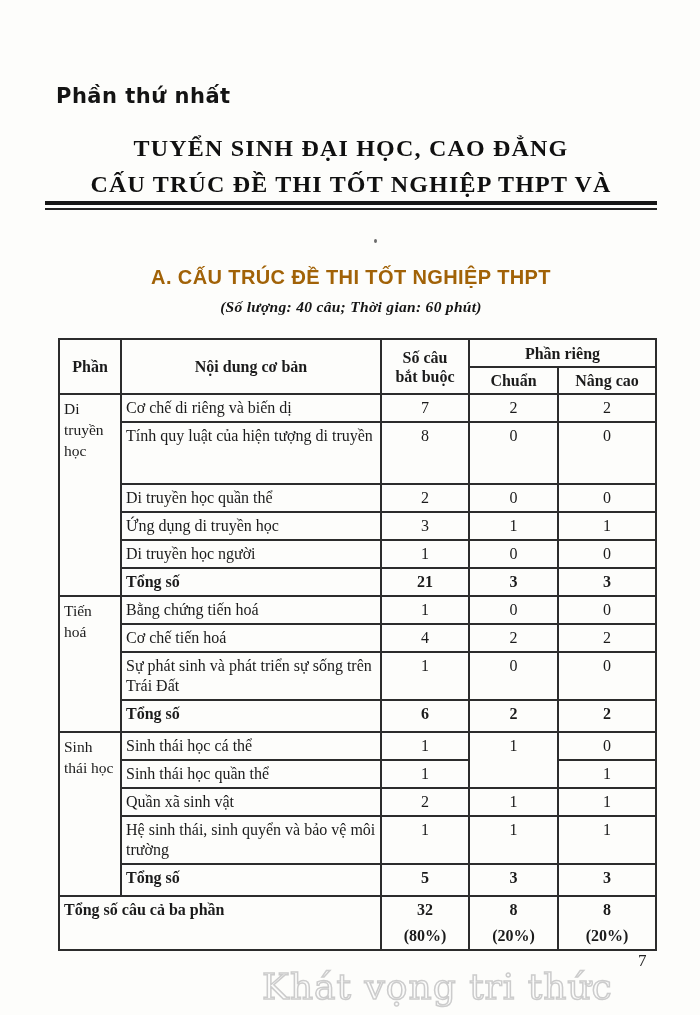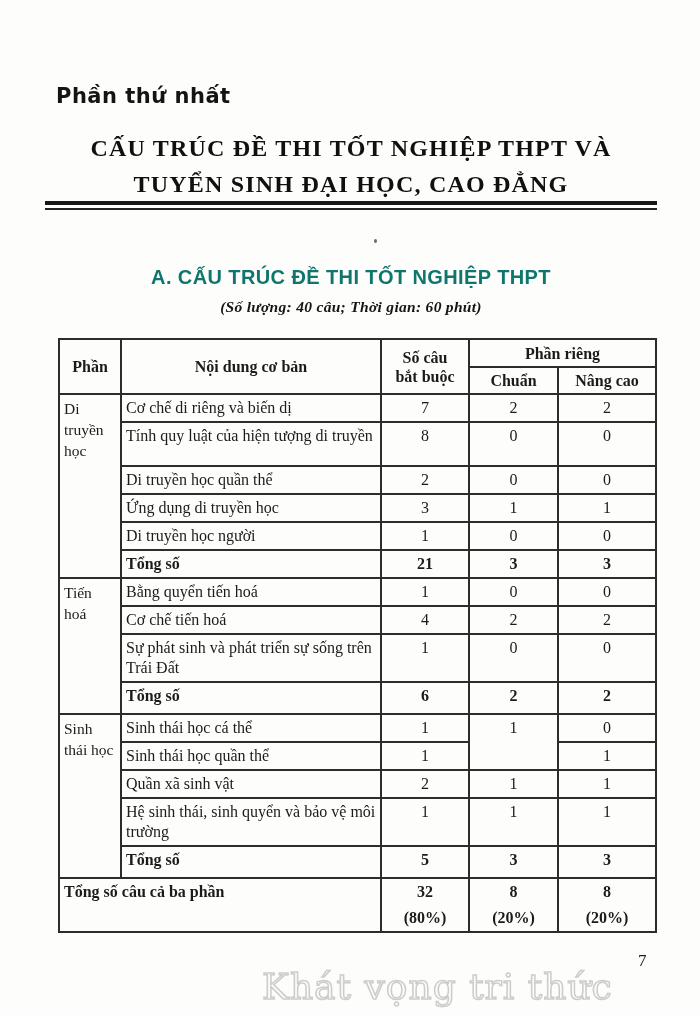--- a/index.html
+++ b/index.html
@@ -12,56 +12,56 @@
 
   .main-title{position:absolute;left:45px;right:43px;top:130px;text-align:center;
               font:bold 24px/36px "Liberation Serif",serif;color:#101010;letter-spacing:1.2px;}
 
   .rule1{position:absolute;left:45px;top:201px;width:612px;height:4px;background:#161616;}
   .rule2{position:absolute;left:45px;top:208px;width:612px;height:2px;background:#222;}
 
   .speck{position:absolute;left:374px;top:239px;width:3px;height:4px;background:#6b6b6b;border-radius:50%;}
 
   .section-title{position:absolute;left:45px;right:43px;top:266px;text-align:center;
-                 font:bold 20px "Liberation Sans","DejaVu Sans",sans-serif;color:#0f766e;letter-spacing:.4px;}
+                 font:bold 20px "Liberation Sans","DejaVu Sans",sans-serif;color:#a16207;letter-spacing:.4px;}
   .section-subtitle{position:absolute;left:45px;right:43px;top:298px;text-align:center;
                     font:bold italic 15.5px "Liberation Serif",serif;color:#151515;letter-spacing:.3px;}
 
   .table-wrap{position:absolute;left:58px;top:338px;z-index:1;}
   table.exam{border-collapse:collapse;table-layout:fixed;width:597px;
              font:16px/20px "Liberation Serif","DejaVu Serif",serif;color:#1b1b1b;}
   table.exam th,table.exam td{border:2px solid #2c2c2c;padding:3px 4px;vertical-align:top;overflow:hidden;}
   table.exam th{font-weight:bold;vertical-align:middle;text-align:center;line-height:19px;padding:2px;}
   td.sec{vertical-align:middle;text-align:left;padding-left:6px;padding-right:1px;font-size:15.5px;line-height:21px;}
   td.lbl{text-align:left;padding-left:22px;padding-right:6px;padding-top:4px;}
   td.num{text-align:center;padding-top:4px;}
   .b{font-weight:bold;}
   td.ftlbl{text-align:left;padding-left:6px;padding-top:4px;}
   .pct{margin-top:6px;}
   tr.h27{height:27px}tr.h28{height:28px}tr.h30{height:18px}tr.h32{height:32px}
-  tr.h46{height:46px}tr.h47{height:47px}tr.h49{height:49px}tr.h50{height:44px}
+  tr.h46{height:46px}tr.h47{height:47px}tr.h49{height:49px}tr.h50{height:62px}
 
   .wm-brand{position:absolute;left:145px;top:860px;z-index:5;pointer-events:none;
             font:bold 88px/110px "DejaVu Sans",sans-serif;letter-spacing:1px;
             color:rgba(253,252,250,0.25);-webkit-text-stroke:2px #c7c7c7;}
   .wm-slogan{position:absolute;left:230px;top:966px;z-index:5;pointer-events:none;
              font:36px/42px "DejaVu Serif",serif;letter-spacing:1px;
              color:rgba(253,252,250,0.25);margin-left:32px;-webkit-text-stroke:1.5px #cccccc;}
   .pagenum{position:absolute;left:638px;top:951px;font:17px "Liberation Serif",serif;color:#222;}
 </style>
 </head>
 <body>
 
 <div class="page">
 
   <div class="kicker">Phần thứ nhất</div>
 
   <div class="main-title">
+    <div>TUYỂN SINH ĐẠI HỌC, CAO ĐẲNG</div>
     <div>CẤU TRÚC ĐỀ THI TỐT NGHIỆP THPT VÀ</div>
-    <div>TUYỂN SINH ĐẠI HỌC, CAO ĐẲNG</div>
   </div>
 
   <div class="rule1"></div>
   <div class="rule2"></div>
   <div class="speck"></div>
 
   <div class="section-title">A. CẤU TRÚC ĐỀ THI TỐT NGHIỆP THPT</div>
   <div class="section-subtitle">(Số lượng: 40 câu; Thời gian: 60 phút)</div>
 
   <div class="table-wrap">
@@ -120,21 +120,21 @@
         </tr>
         <tr class="h28">
           <td class="lbl b">Tổng số</td>
           <td class="num b">21</td>
           <td class="num b">3</td>
           <td class="num b">3</td>
         </tr>
 
         <tr class="h28">
           <td rowspan="4" class="sec">Tiến hoá</td>
-          <td class="lbl">Bằng quyển tiến hoá</td>
+          <td class="lbl">Bằng chứng tiến hoá</td>
           <td class="num">1</td>
           <td class="num">0</td>
           <td class="num">0</td>
         </tr>
         <tr class="h30">
           <td class="lbl">Cơ chế tiến hoá</td>
           <td class="num">4</td>
           <td class="num">2</td>
           <td class="num">2</td>
         </tr>

